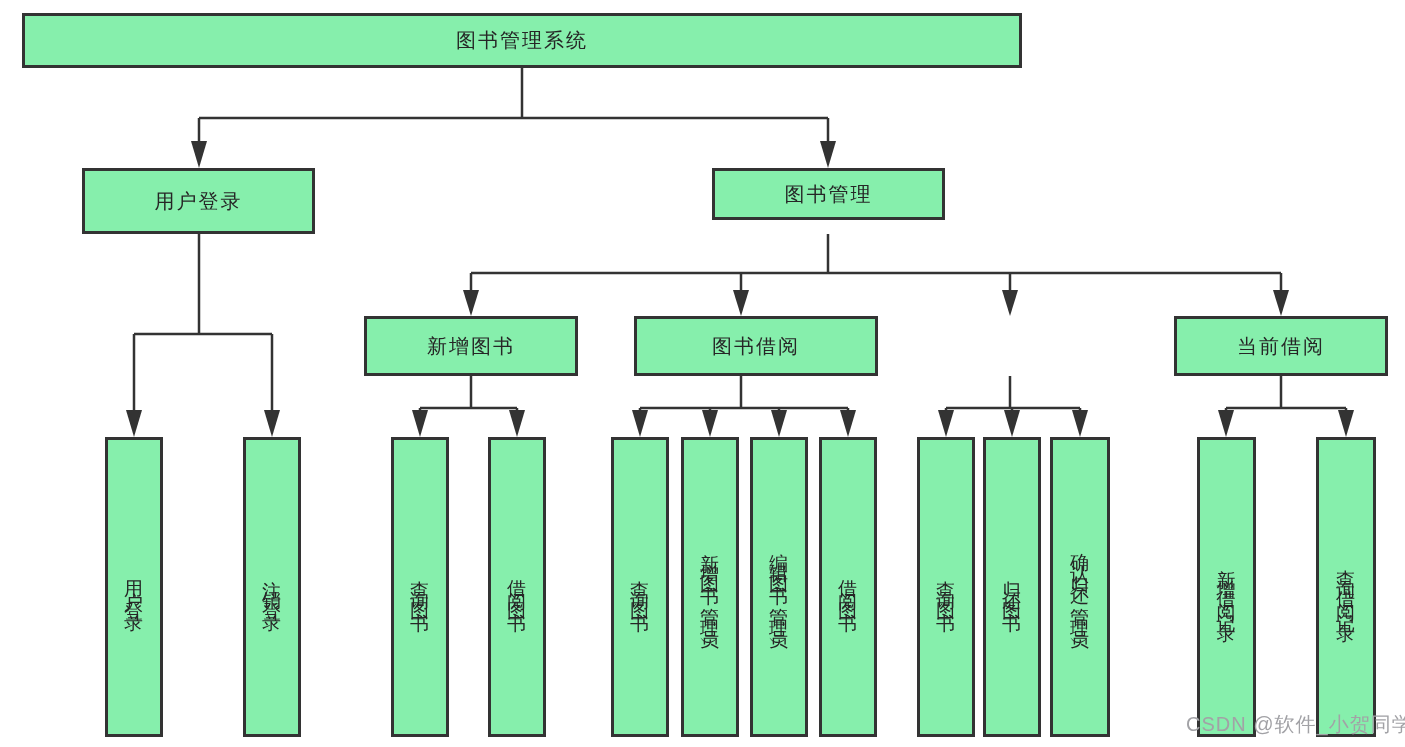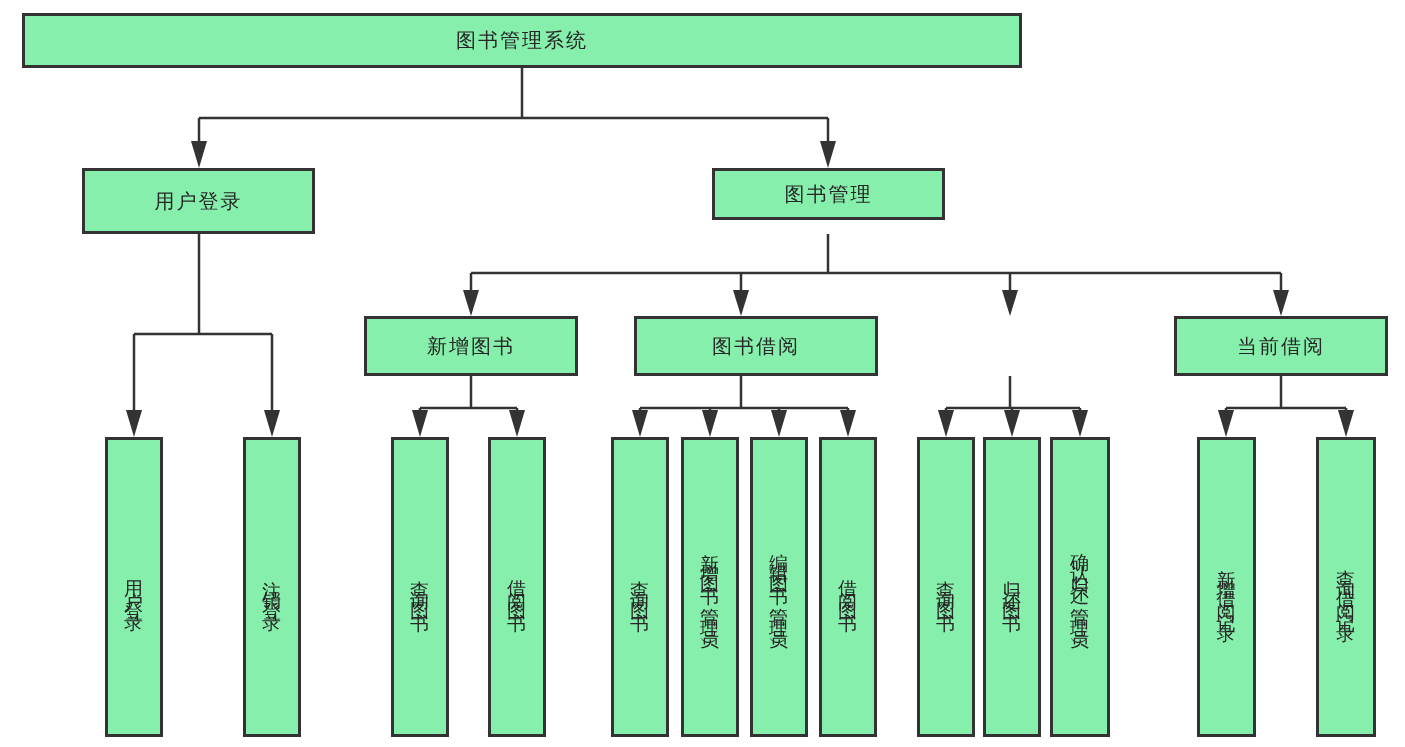--- a/index.html
+++ b/index.html
@@ -126,14 +126,15 @@
   <div class="box vbox" style="left:750px; top:437px; width:58px; height:300px;">编辑图书（管理员）</div>
   <div class="box vbox" style="left:819px; top:437px; width:58px; height:300px;">借阅图书</div>
 
   <div class="box vbox" style="left:917px; top:437px; width:58px; height:300px;">查询图书</div>
   <div class="box vbox" style="left:983px; top:437px; width:58px; height:300px;">归还图书</div>
   <div class="box vbox" style="left:1050px; top:437px; width:60px; height:300px;">确认归还（管理员）</div>
 
   <div class="box vbox" style="left:1197px; top:437px; width:59px; height:300px;">新增借阅记录</div>
   <div class="box vbox" style="left:1316px; top:437px; width:60px; height:300px;">查询借阅记录</div>
 
+  <div id="watermark">CSDN @软件_小贺同学</div>
 
 </div>
 
 </body></html>

